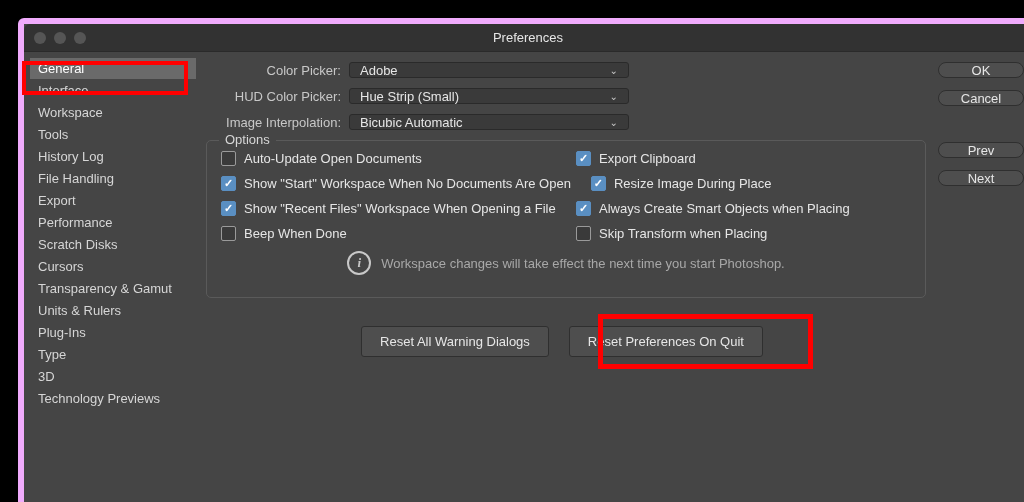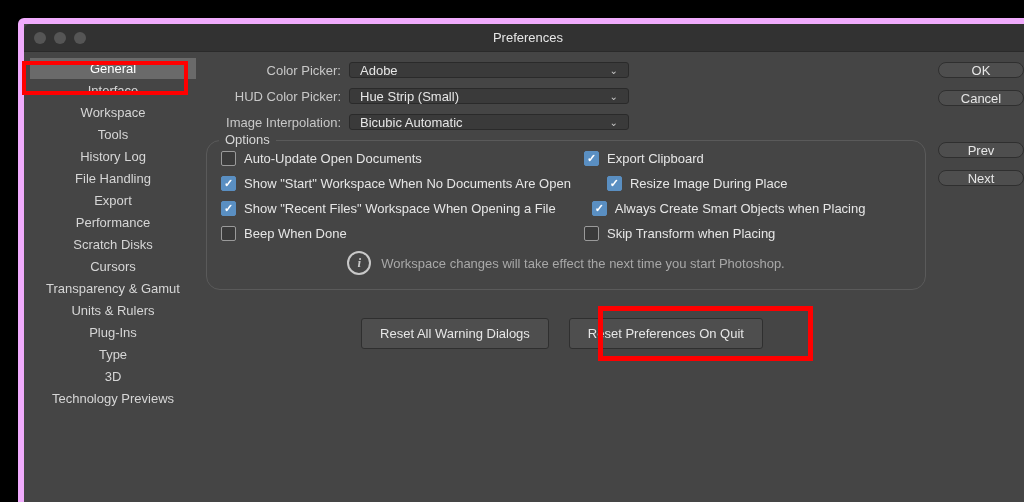--- a/index.html
+++ b/index.html
@@ -47,21 +47,20 @@
     padding: 6px 0 0 6px;
     display: flex;
     flex-direction: column;
     gap: 1px;
   }
   .sidebar-item {
     padding: 3px 8px;
     color: #d6d6d6;
     cursor: pointer;
     font-size: 13px;
-    text-align: center;
   }
   .sidebar-item.selected {
     background: #6a6a6a;
     color: #fff;
   }
   .highlight-red-sidebar {
     border: 4px solid #ff0000;
     position: absolute;
     left: 22px;
     top: 61px;
@@ -98,36 +97,36 @@
     padding: 0 10px;
     display: flex;
     align-items: center;
     justify-content: space-between;
     cursor: pointer;
   }
   .chev { font-size: 10px; color: #c8c8c8; }
   .options-box {
     margin-left: 8px;
     border: 1px solid #5a5a5a;
-    border-radius: 14px;
-    padding: 10px 14px 14px 14px;
+    border-radius: 5px;
+    padding: 10px 14px 22px 14px;
     margin-top: 6px;
     position: relative;
   }
   .options-title {
     position: absolute;
     top: -9px;
     left: 12px;
     background: #454545;
     padding: 0 6px;
     color: #d6d6d6;
   }
   .opt-row {
     display: flex;
-    gap: 36px;
+    gap: 20px;
     margin-bottom: 10px;
   }
   .check {
     display: flex;
     align-items: center;
     gap: 8px;
     cursor: pointer;
     color: #e6e6e6;
     flex: 1;
     white-space: nowrap;

